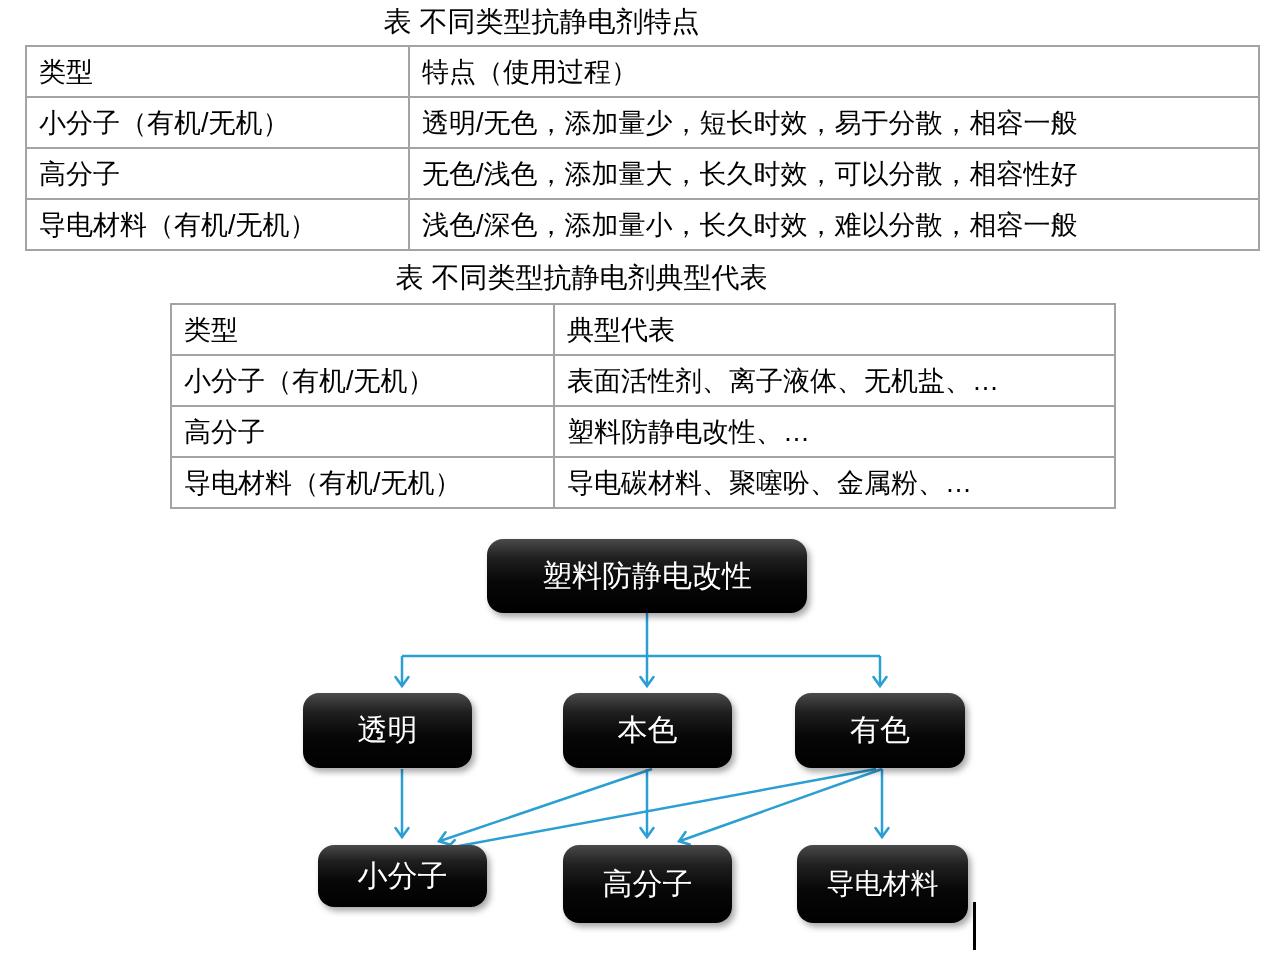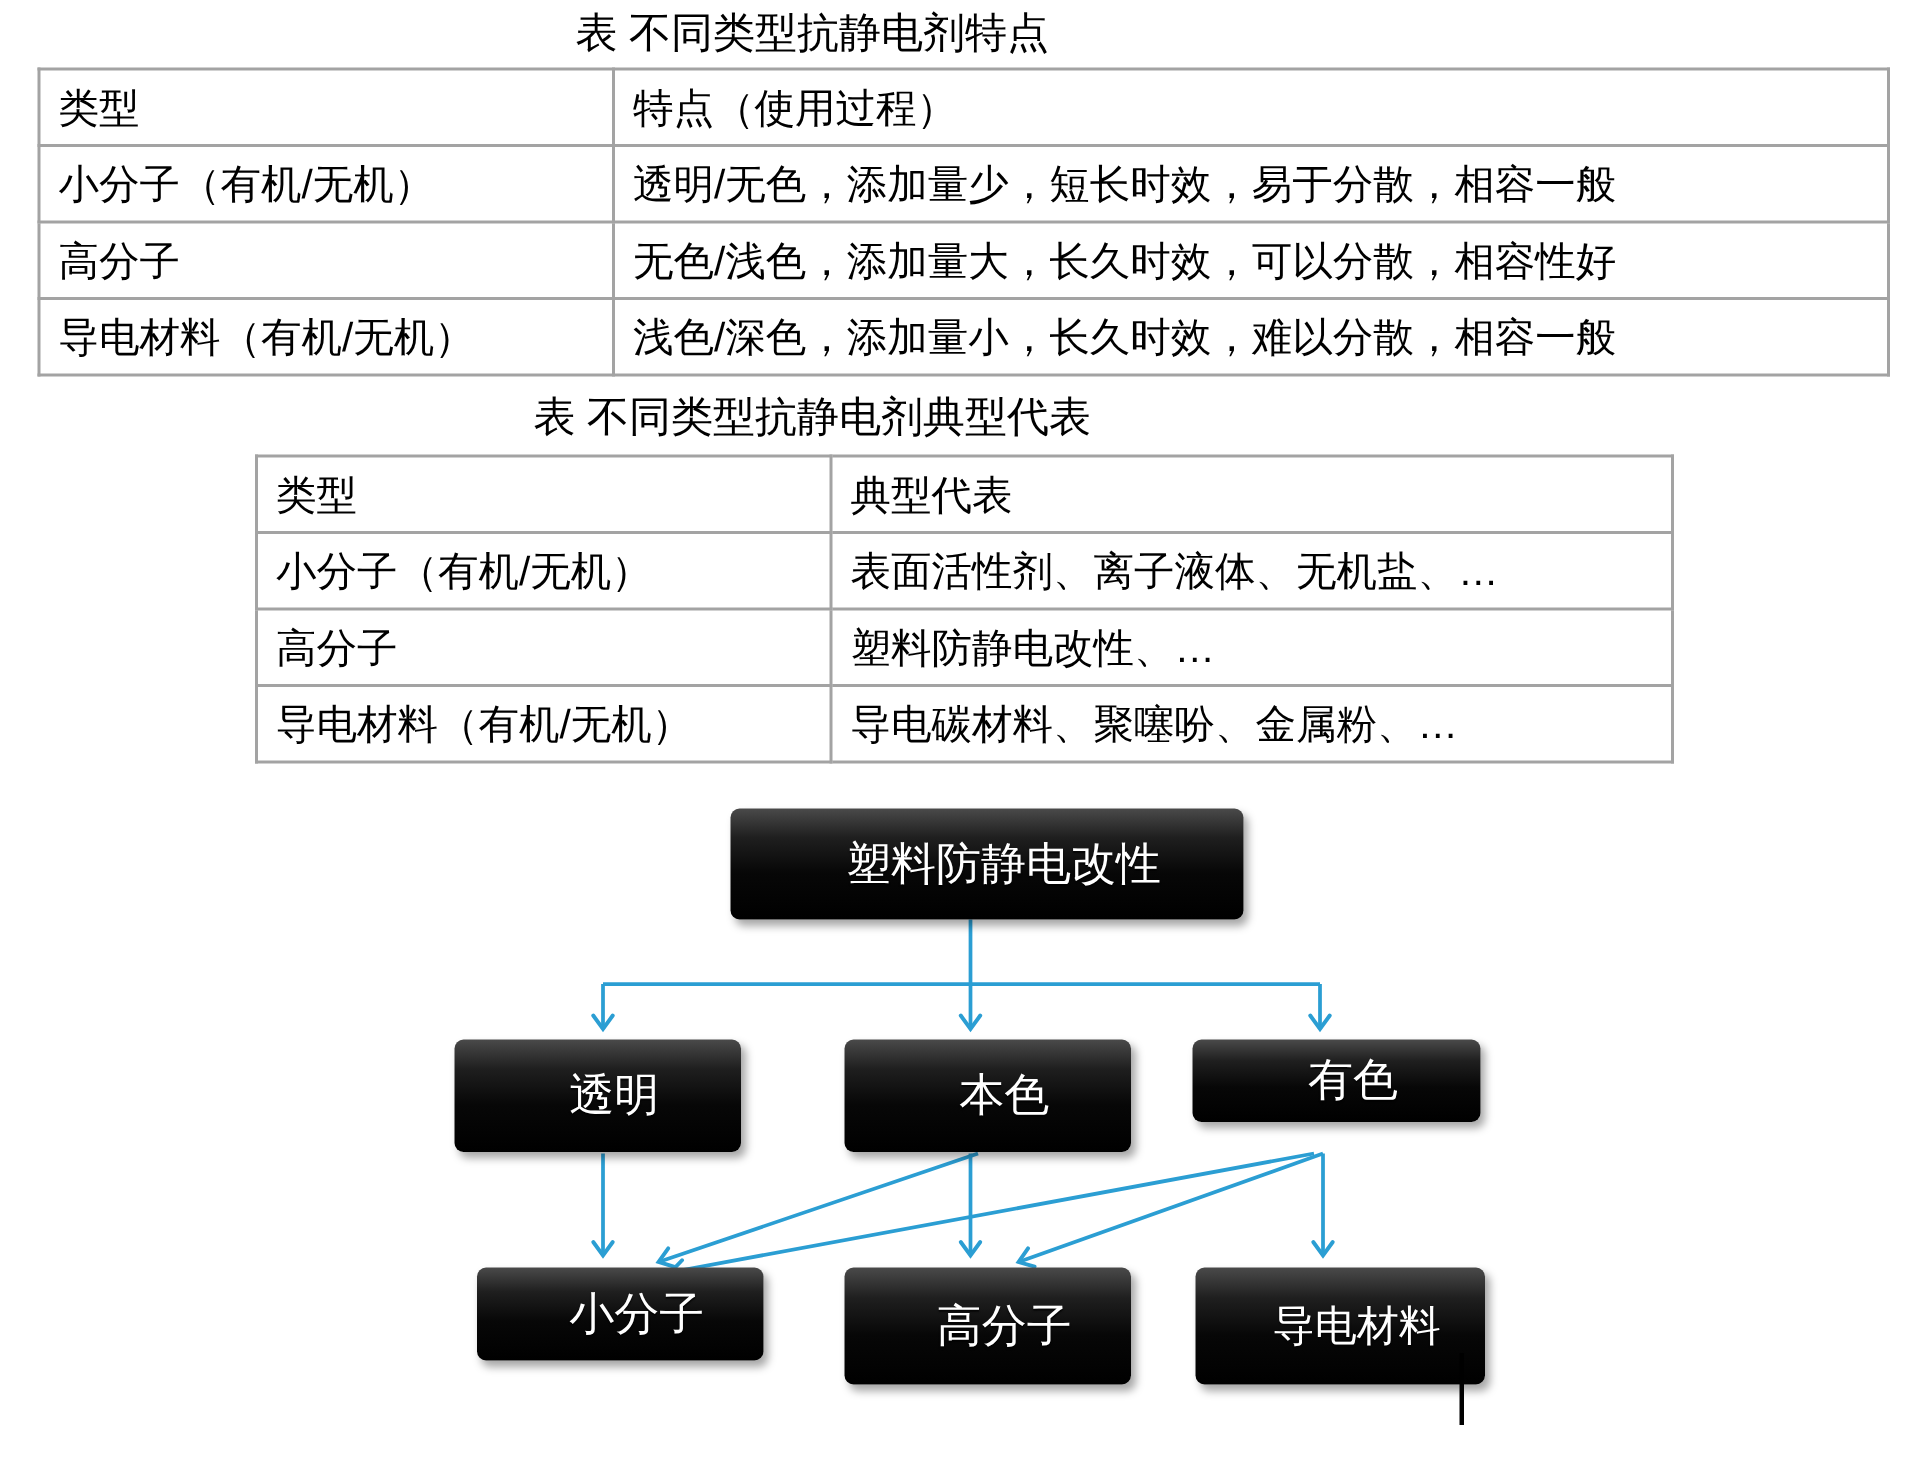--- a/index.html
+++ b/index.html
@@ -5,45 +5,44 @@
   html,body{margin:0;padding:0;background:#fff;}
   .page{
     position:relative;width:1277px;height:975px;background:#ffffff;overflow:hidden;
     font-family:"Liberation Sans",sans-serif;color:#000;
   }
   .doc-title{
     position:absolute;left:0;width:1083px;text-align:center;
     font-size:28px;line-height:34px;color:#000;white-space:nowrap;
   }
   #title1{top:5px;}
-  #title2{top:261px;}
+  #title2{top:261px;padding-left:40px;}
   table.doc-table{
     position:absolute;border-collapse:collapse;table-layout:fixed;
     font-size:27px;color:#000;background:#fff;
   }
   #table1{left:25px;top:45px;width:1235px;}
   #table2{left:170px;top:303px;width:946px;}
   .doc-table td{
     border:2px solid #a3a3a3;padding:0 0 0 12px;vertical-align:middle;
     white-space:nowrap;overflow:hidden;height:49px;
   }
   #table2 td{height:49px;}
   
   .node{
     position:absolute;display:flex;align-items:center;justify-content:center;
     background:linear-gradient(180deg,#4a4a4a 0%,#1f1f1f 26%,#070707 58%,#000 100%);
-    border-radius:6px;color:#ffffff;font-size:30px;
+    border-radius:16px;color:#ffffff;font-size:30px;
     box-shadow:3px 4px 6px rgba(0,0,0,0.35);
     text-shadow:0 1px 1px rgba(0,0,0,0.8);
-    padding-left:22px;
   }
   #node-root  {left:487px;top:539px;width:320px;height:74px;}
   #node-mid-0 {left:303px;top:693px;width:169px;height:75px;}
   #node-mid-1 {left:563px;top:693px;width:169px;height:75px;}
-  #node-mid-2 {left:795px;top:693px;width:170px;height:55px;}
+  #node-mid-2 {left:795px;top:693px;width:170px;height:75px;}
   #node-bot-0 {left:318px;top:845px;width:169px;height:62px;}
   #node-bot-1 {left:563px;top:845px;width:169px;height:78px;}
   #node-bot-2 {left:797px;top:845px;width:171px;height:78px;font-size:28px;}
   svg.connectors{position:absolute;left:0;top:0;pointer-events:none;}
   .edge{stroke:var(--accent,#2b9ed3);stroke-width:2.5;fill:none;}
   .text-cursor{position:absolute;left:973px;top:902px;width:3px;height:48px;background:#000;}
 </style>
 </head>
 <body>
 

